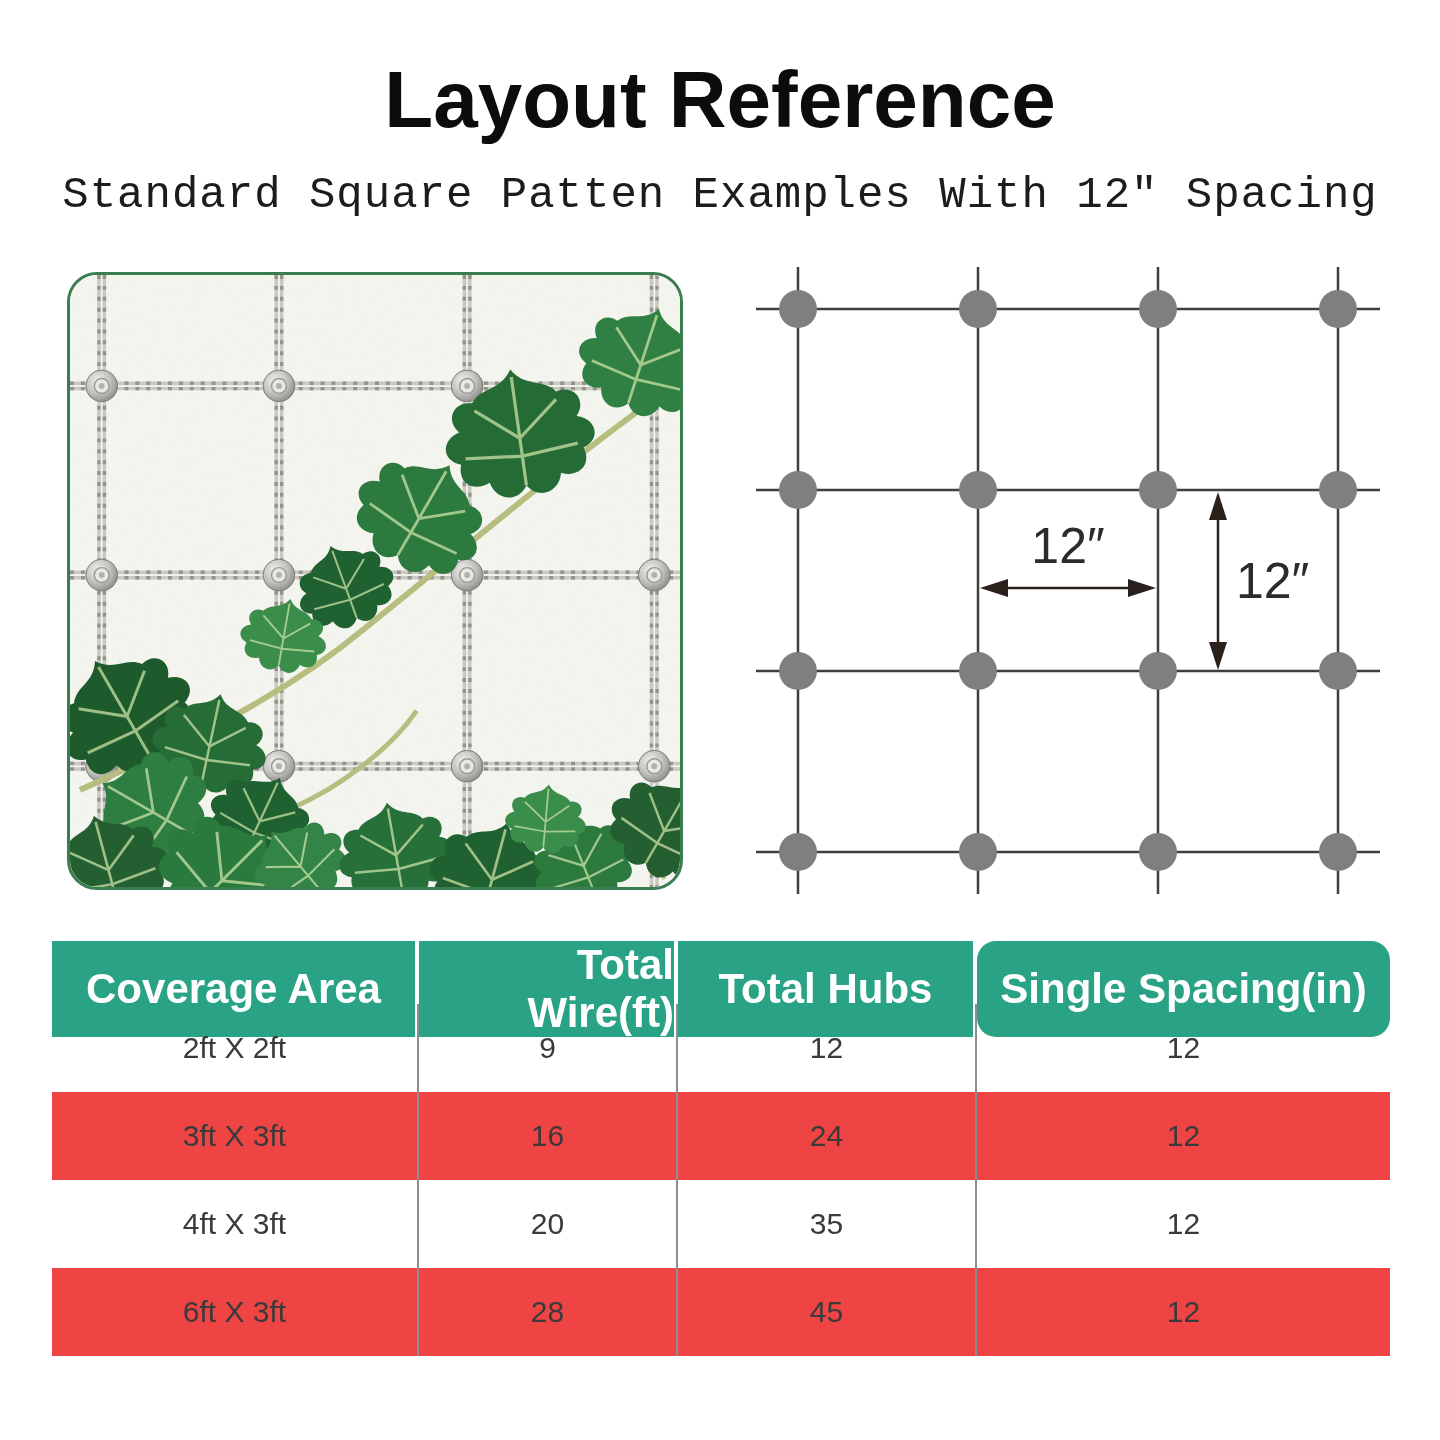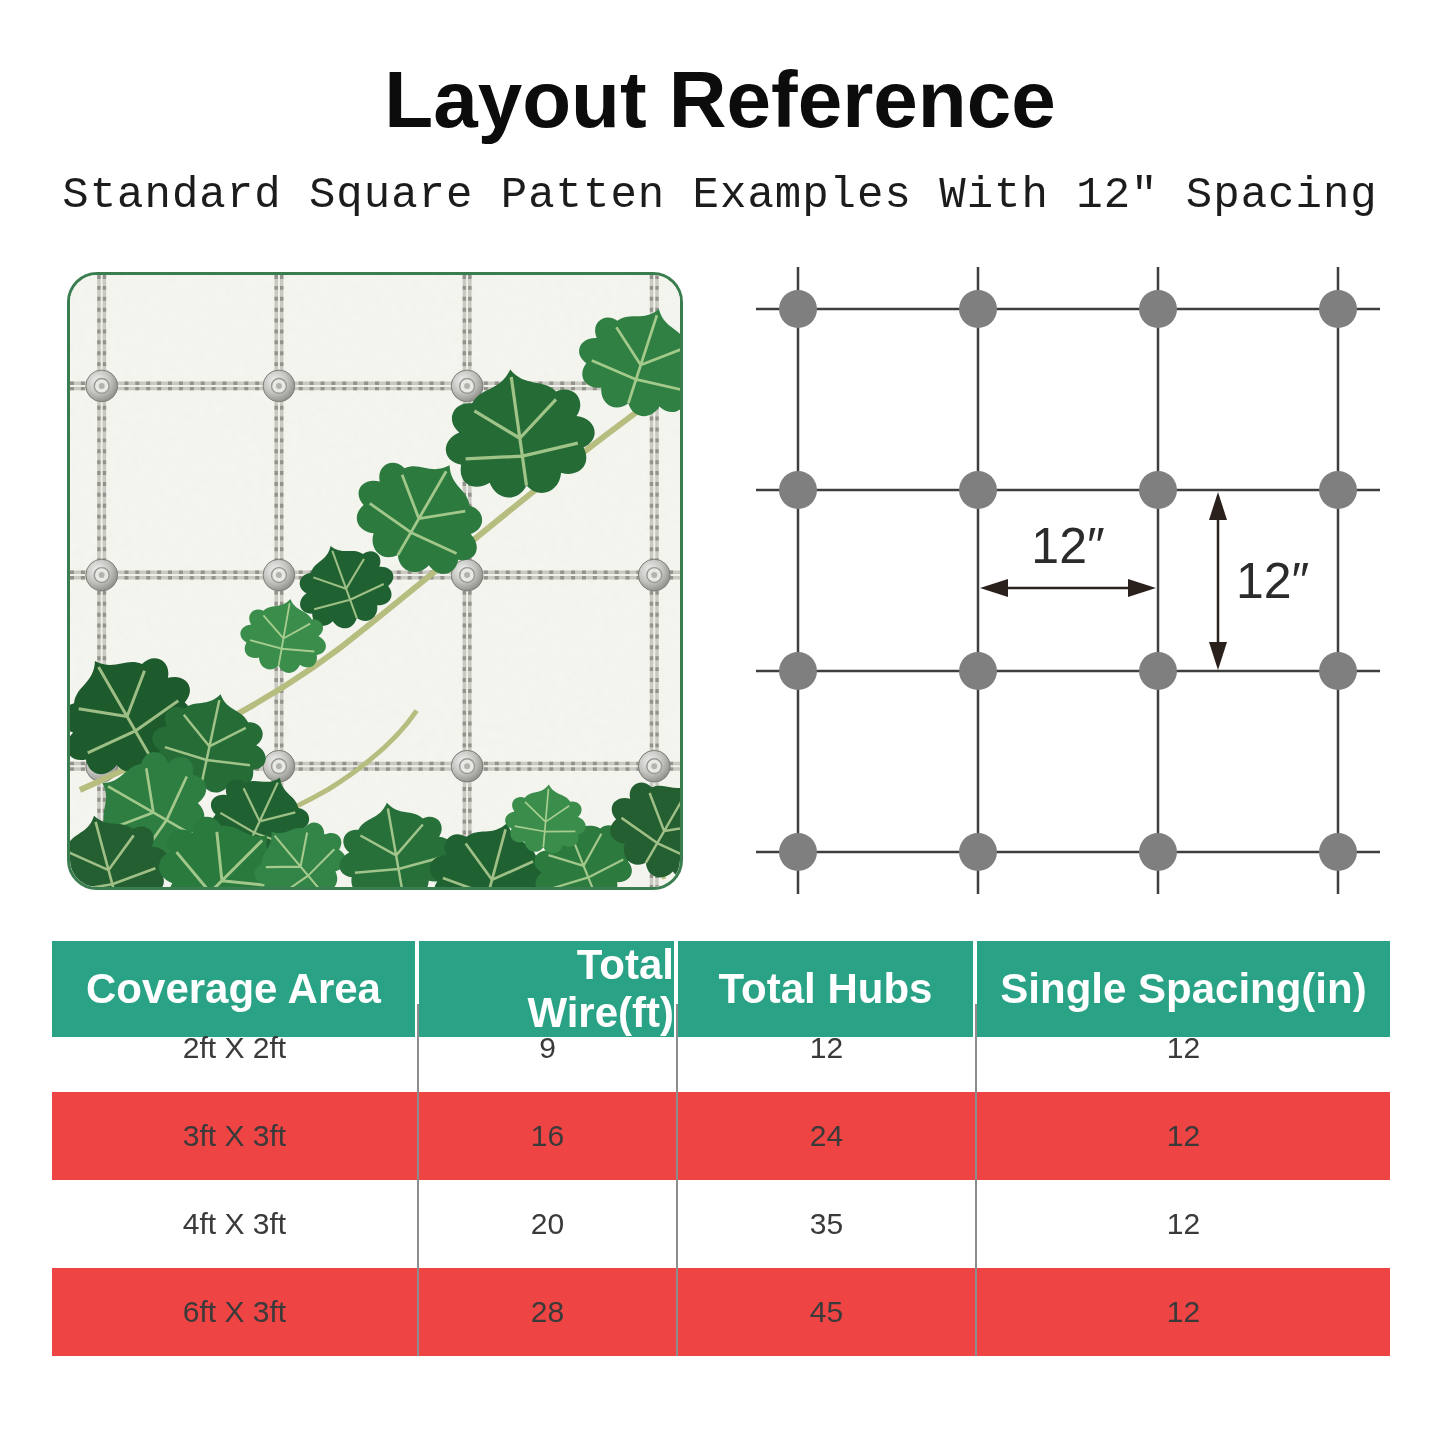--- a/index.html
+++ b/index.html
@@ -24,21 +24,21 @@
   .diagram{position:absolute;left:740px;top:245px;width:700px;height:700px;}
   .dim-label{font-family:"Liberation Sans","DejaVu Sans",sans-serif;font-size:50px;fill:#2b2b2b;}
   .table{position:absolute;left:52px;top:941px;width:1338px;}
   .t-row{display:grid;grid-template-columns:367fr 259fr 299fr 413fr;}
   .t-head{height:63px;text-align:right;}
   .t-head .cell{
     background:#29a285;color:#ffffff;font-weight:bold;font-size:42px;
     display:flex;align-items:center;justify-content:center;
     border-right:4px solid #ffffff;box-sizing:border-box;
   }
-  .t-head .cell:last-child{border-right:none;}
+  .t-head .cell:last-child{border-right:none;border-radius:19px;}
   .t-body{height:88px;}
   .t-body .cell{
     font-size:30px;color:#3a3a3a;
     display:flex;align-items:center;justify-content:center;
     border-right:2px solid #8d8d8d;box-sizing:border-box;
   }
   .t-body .cell:last-child{border-right:none;}
   .t-body.alt{background:#ef4444;}
 </style>
 </head>

